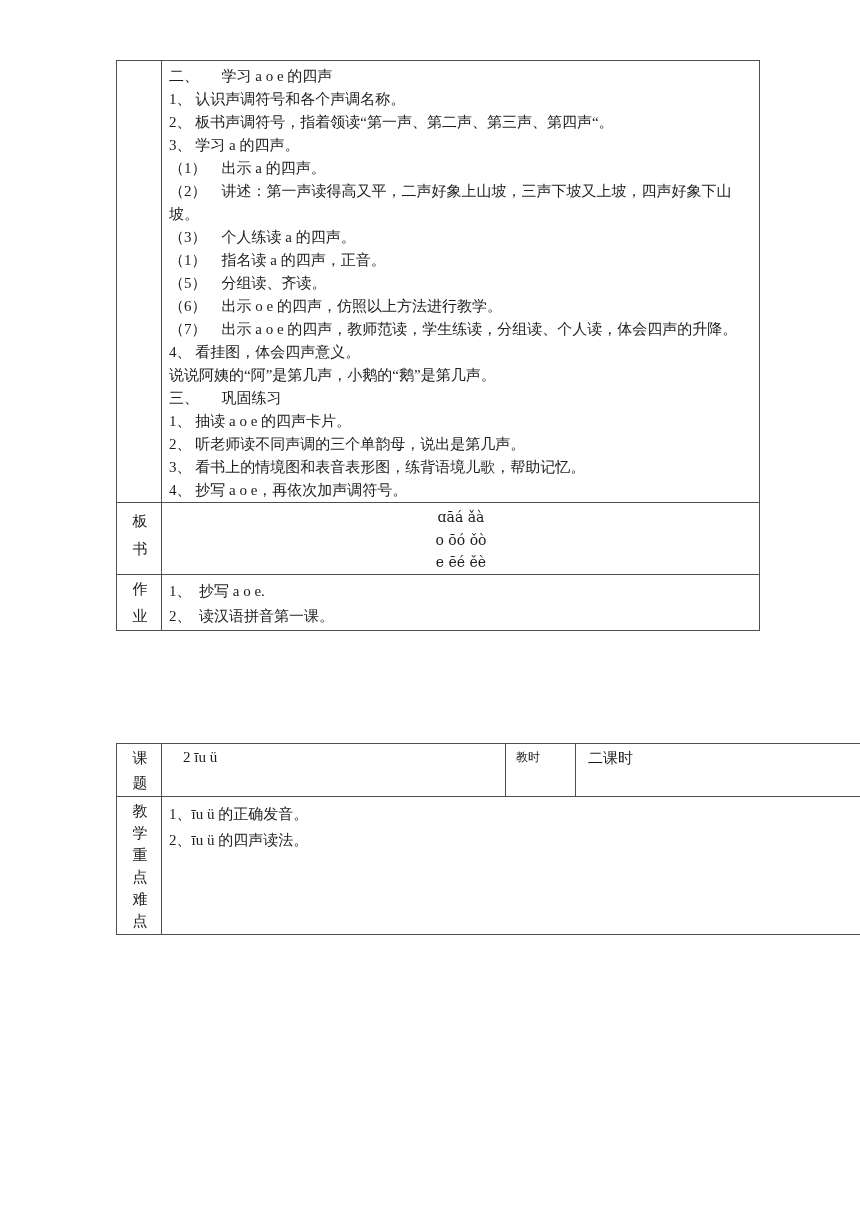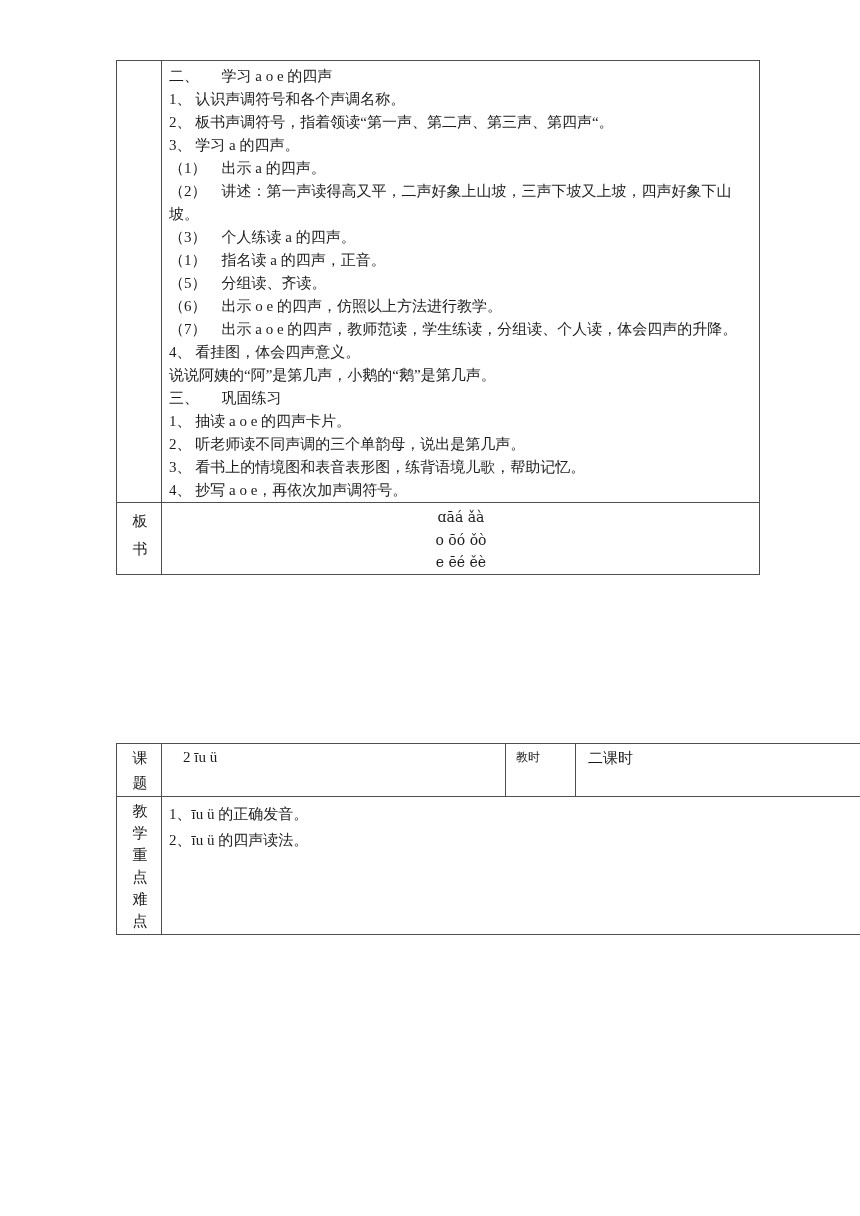--- a/index.html
+++ b/index.html
@@ -85,20 +85,29 @@
     <tr>
       <td class="hdr" style="height:71px">
         <span class="vlabel vl-banshu">板书</span>
       </td>
       <td class="content pinyin-cell">
         <div class="pinyin-line">ɑāá ǎà</div>
         <div class="pinyin-line">o ōó ǒò</div>
         <div class="pinyin-line">e ēé ěè</div>
       </td>
     </tr>
+    <tr>
+      <td class="hdr" style="height:50px">
+        <span class="vlabel vl-zuoye">作业</span>
+      </td>
+      <td class="content">
+        <div class="hw-line">1、  抄写 a o e.</div>
+        <div class="hw-line">2、  读汉语拼音第一课。</div>
+      </td>
+    </tr>
   </tbody>
 </table>
 
 <table class="doc t2">
   <colgroup>
       <col style="width:45px">
       <col style="width:344px">
       <col style="width:70px">
       <col>
     </colgroup>

